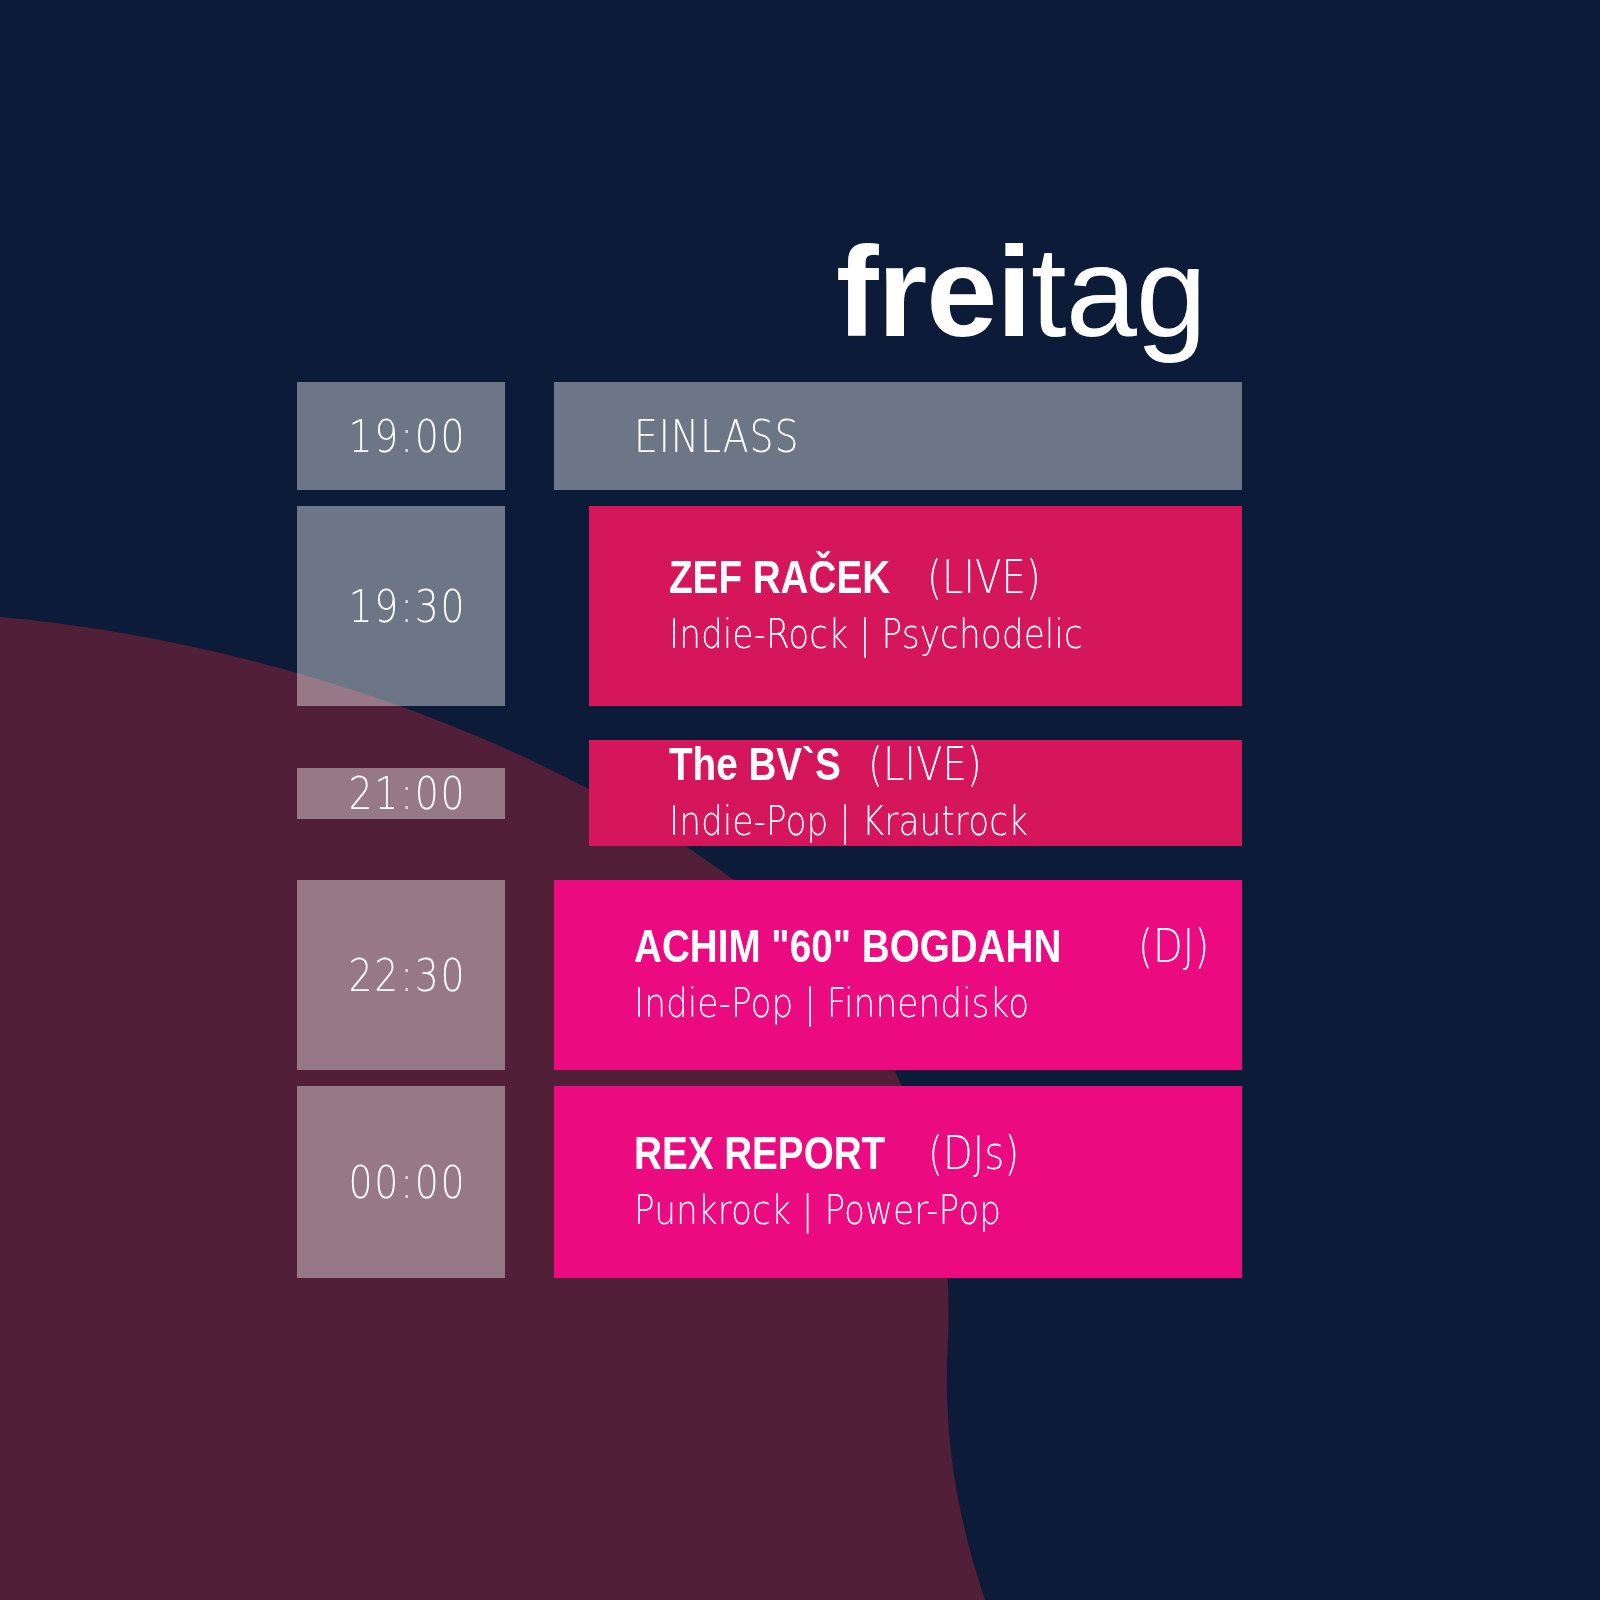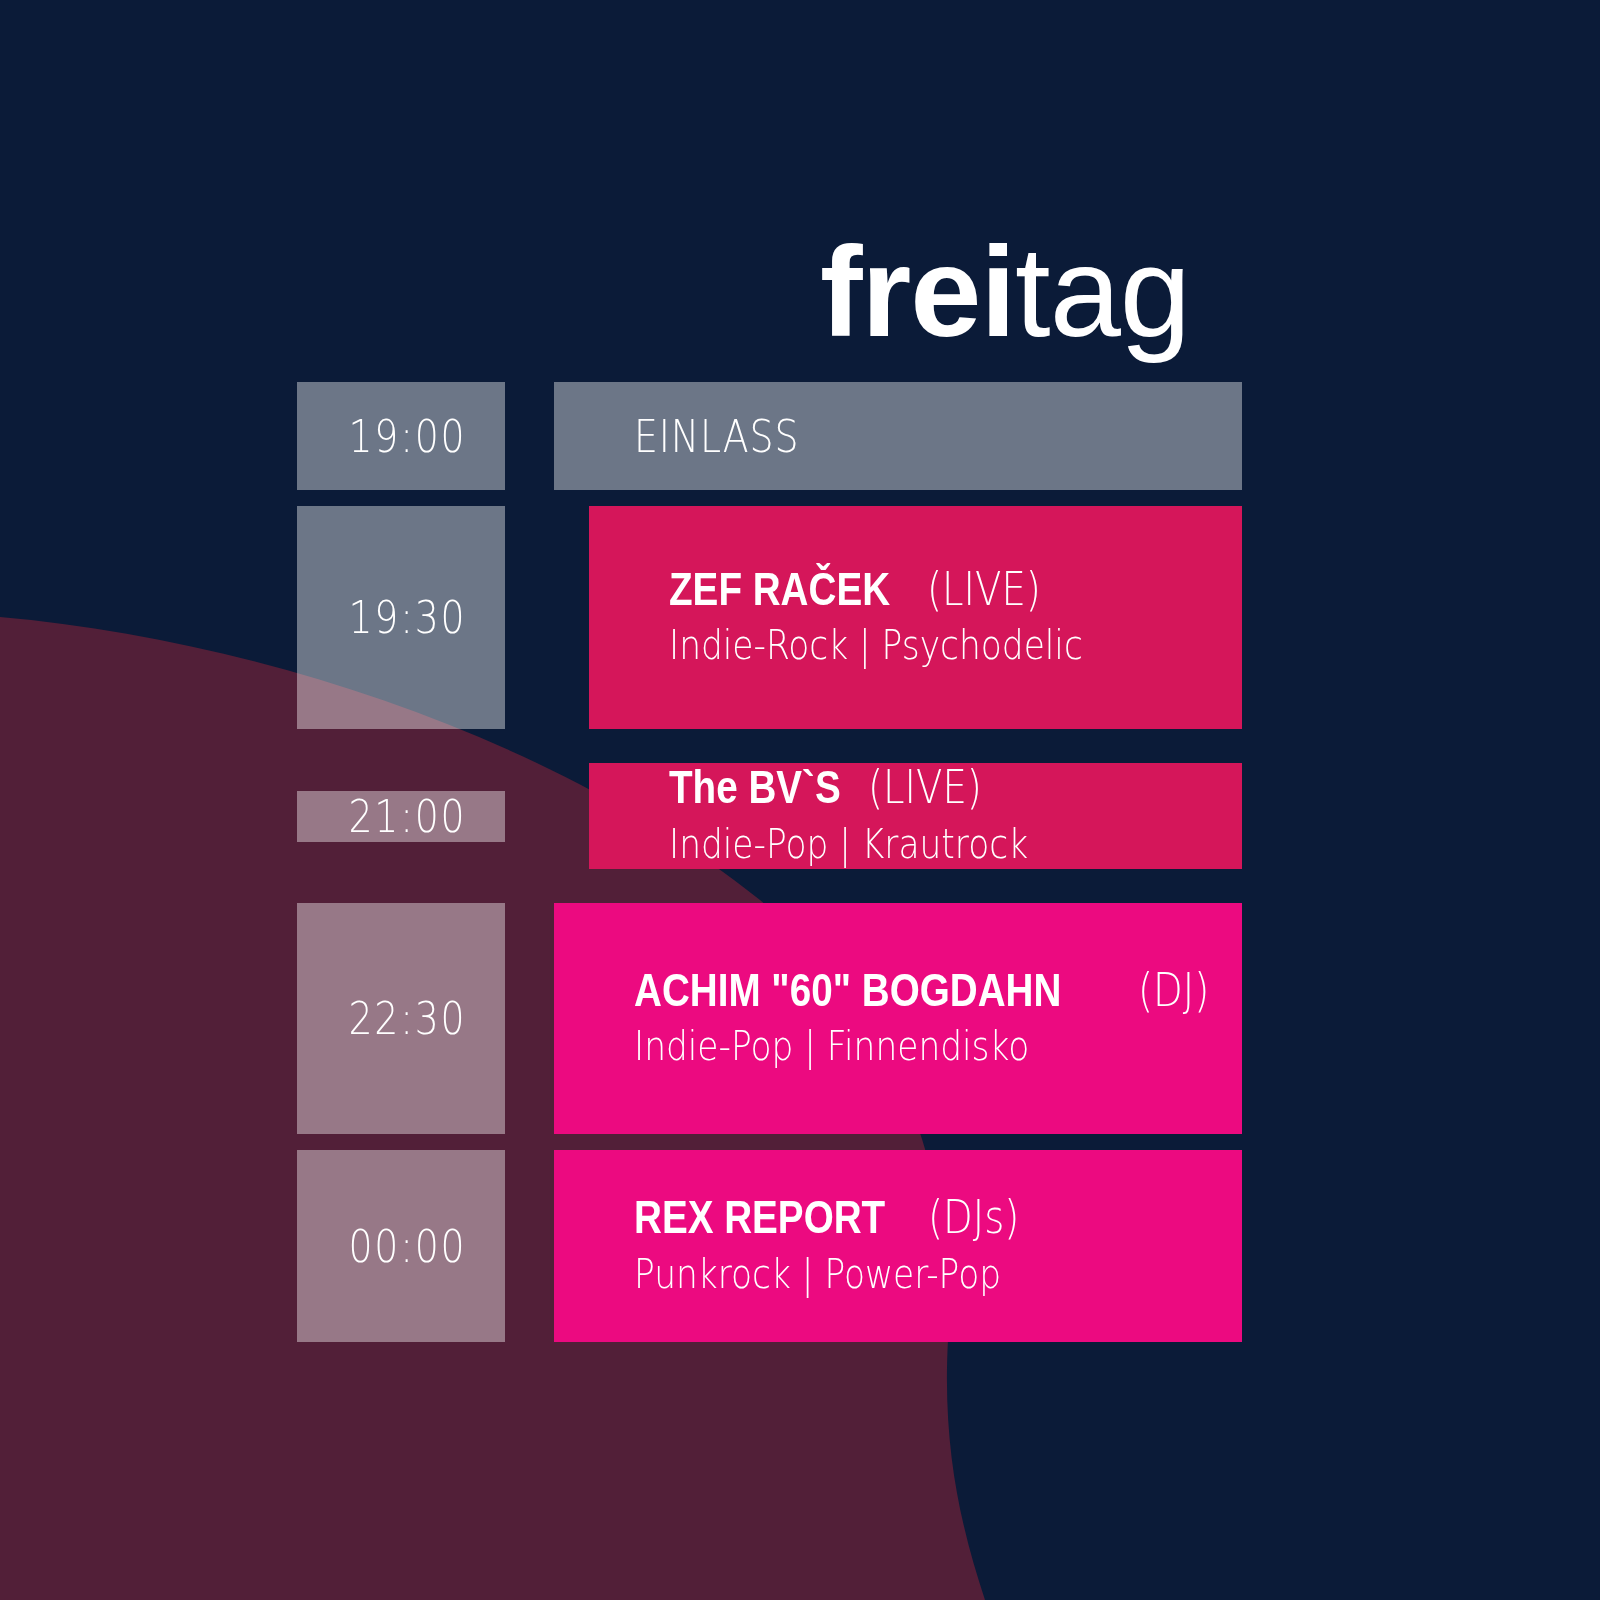--- a/index.html
+++ b/index.html
@@ -27,20 +27,21 @@
 
   
   #logo {
     position: absolute;
     left: 0;
     top: 228px;
     width: 1190px;
     text-align: right;
     line-height: 1;
     white-space: nowrap;
+    padding-left: 16px;
   }
   #logo .logo-frei {
     font-family: "Liberation Sans", sans-serif;
     font-weight: 700;
     font-size: 128px;
     color: #ffffff;
     letter-spacing: -1px;
   }
   #logo .logo-tag {
     font-family: "Liberation Sans", sans-serif;
@@ -143,23 +144,23 @@
     color: #ffffff;
     letter-spacing: 1px;
     white-space: nowrap;
     display: inline-block;
     transform: scaleX(0.86);
     transform-origin: left center;
   }
 
   
   .row.h-einlass  { height: 108px; }
-  .row.h-normal   { height: 223px; }
+  .row.h-normal   { height: 200px; }
   .row.h-tall     { height: 142px; align-items: center; }
-  .row.h-tall2    { height: 231px; }
+  .row.h-tall2    { height: 190px; }
   .row.h-last     { height: 192px; }
 </style>
 </head>
 <body>
 
 <div id="poster">
 
   <svg id="bg-blob" viewBox="0 0 1600 1600" preserveAspectRatio="none" aria-hidden="true">
     <path d="M 0,617
              C 260,640 560,740 760,900

